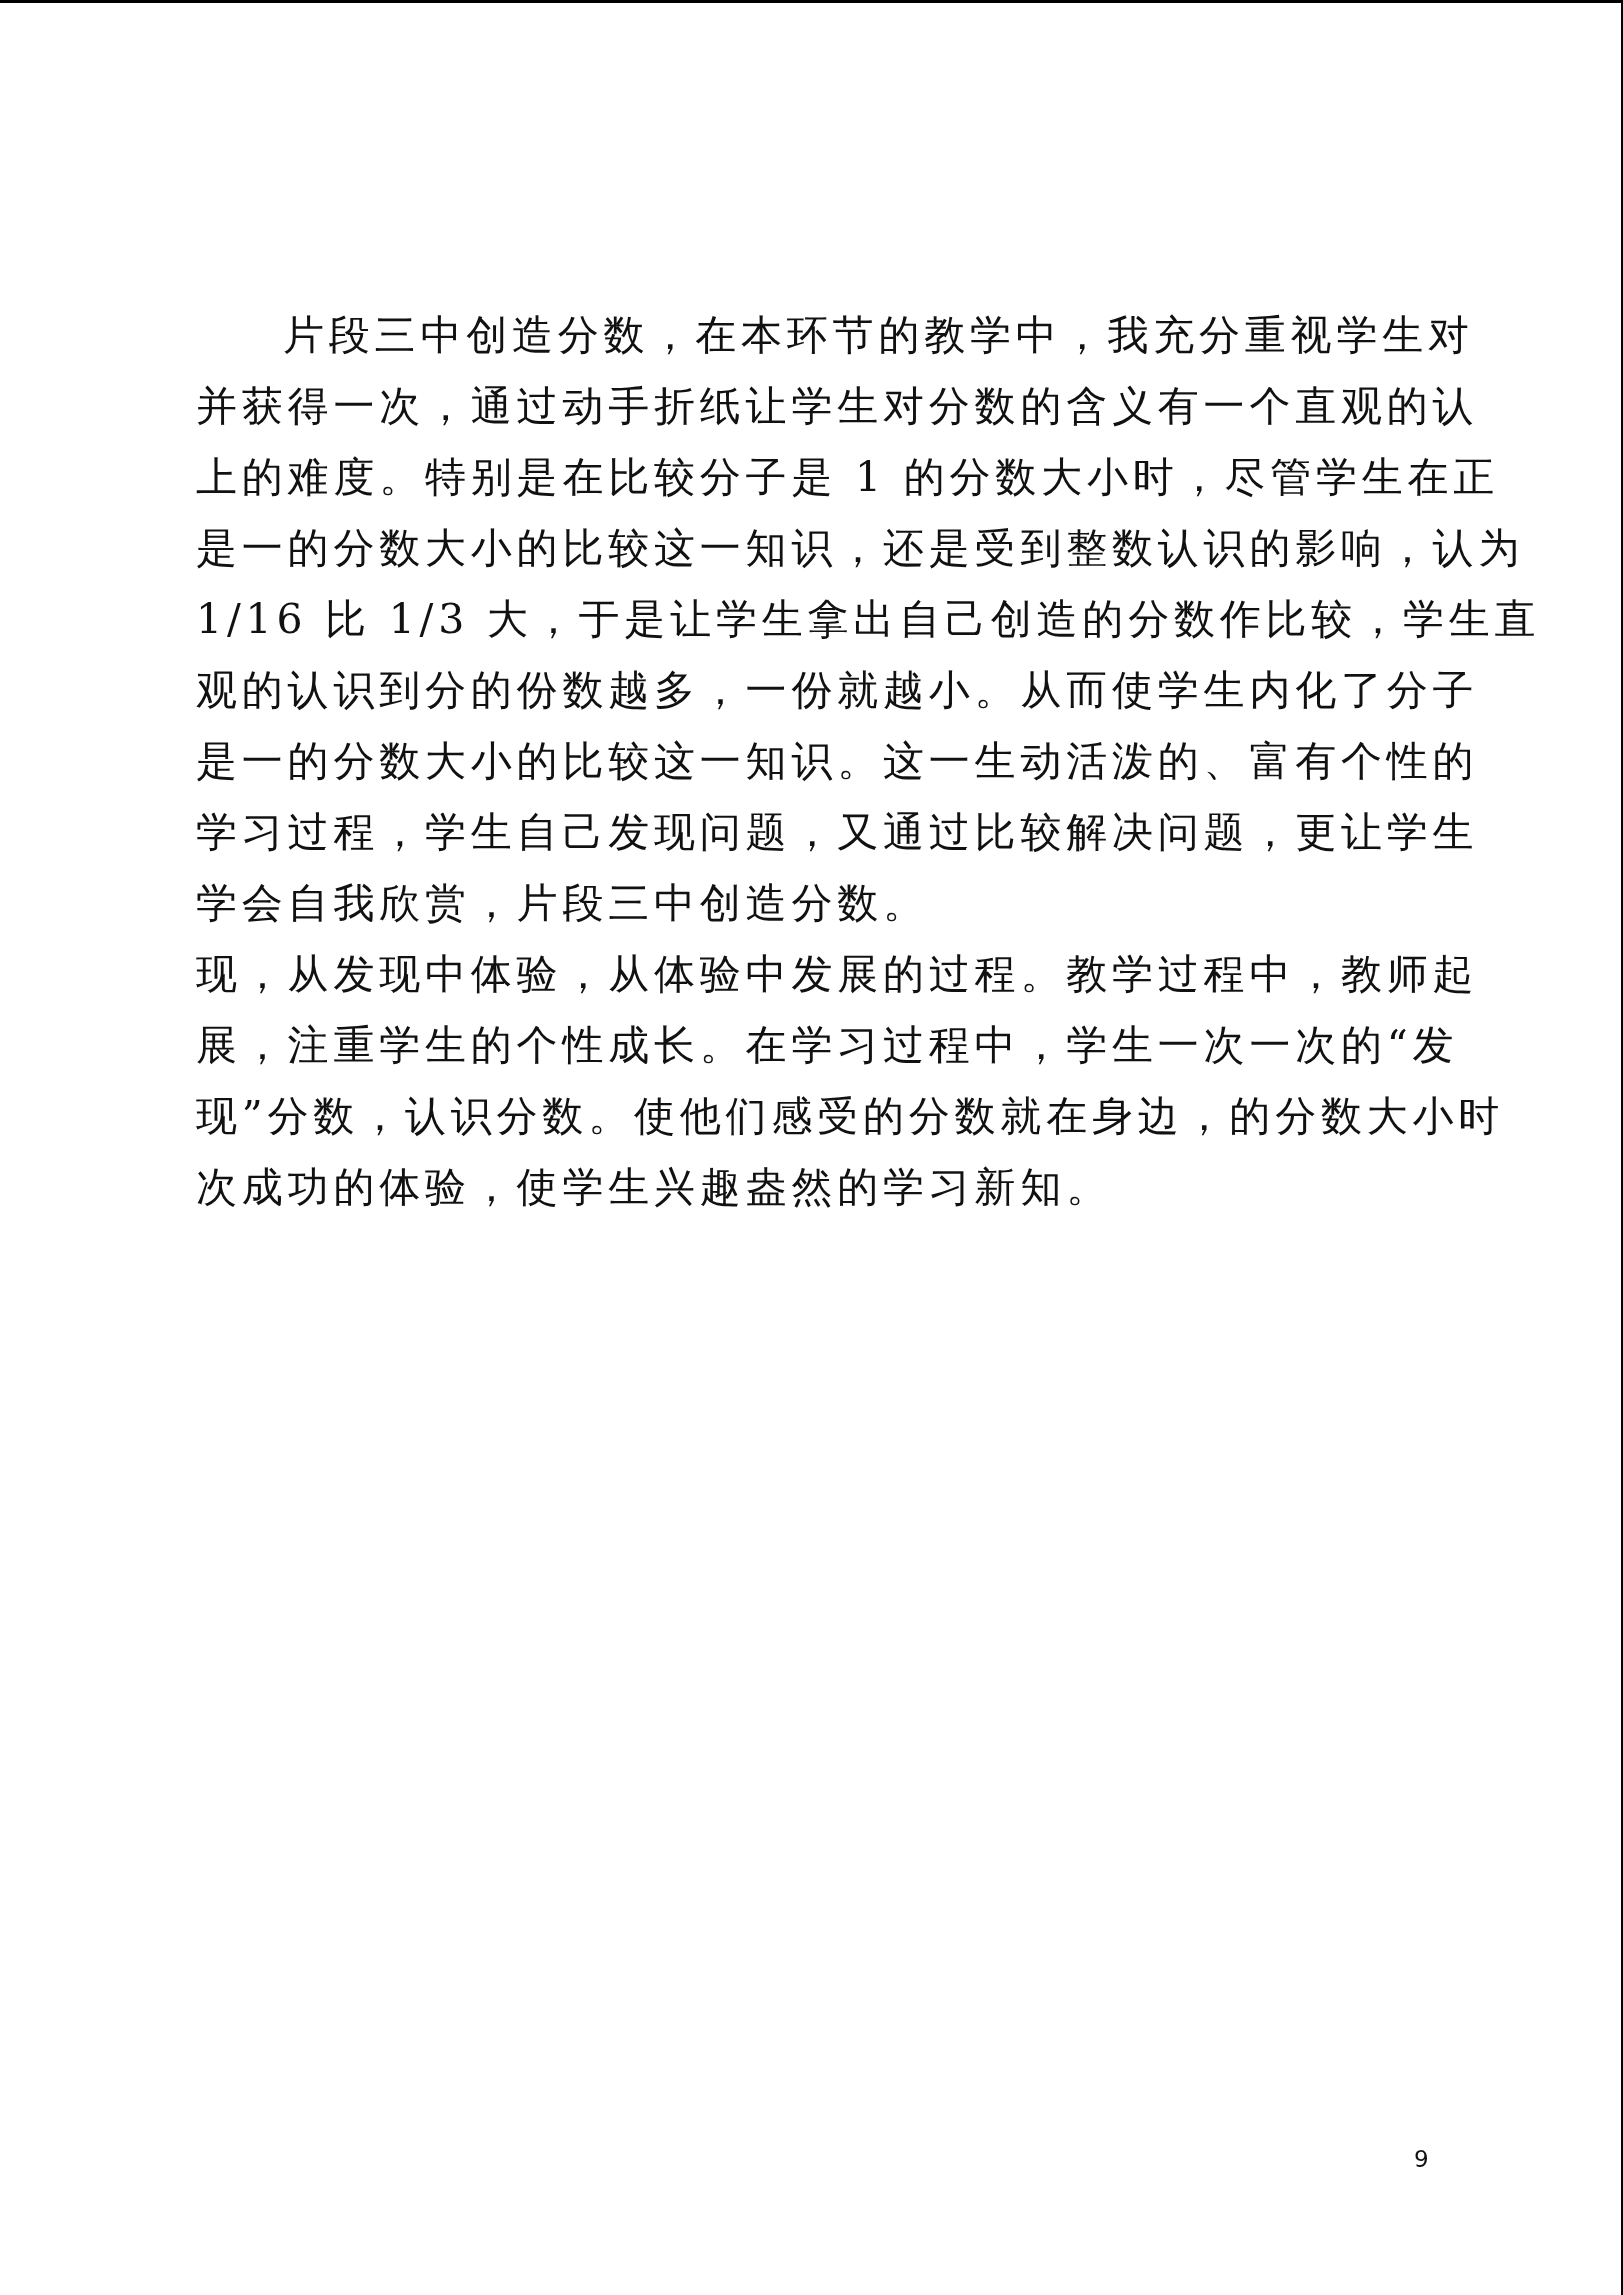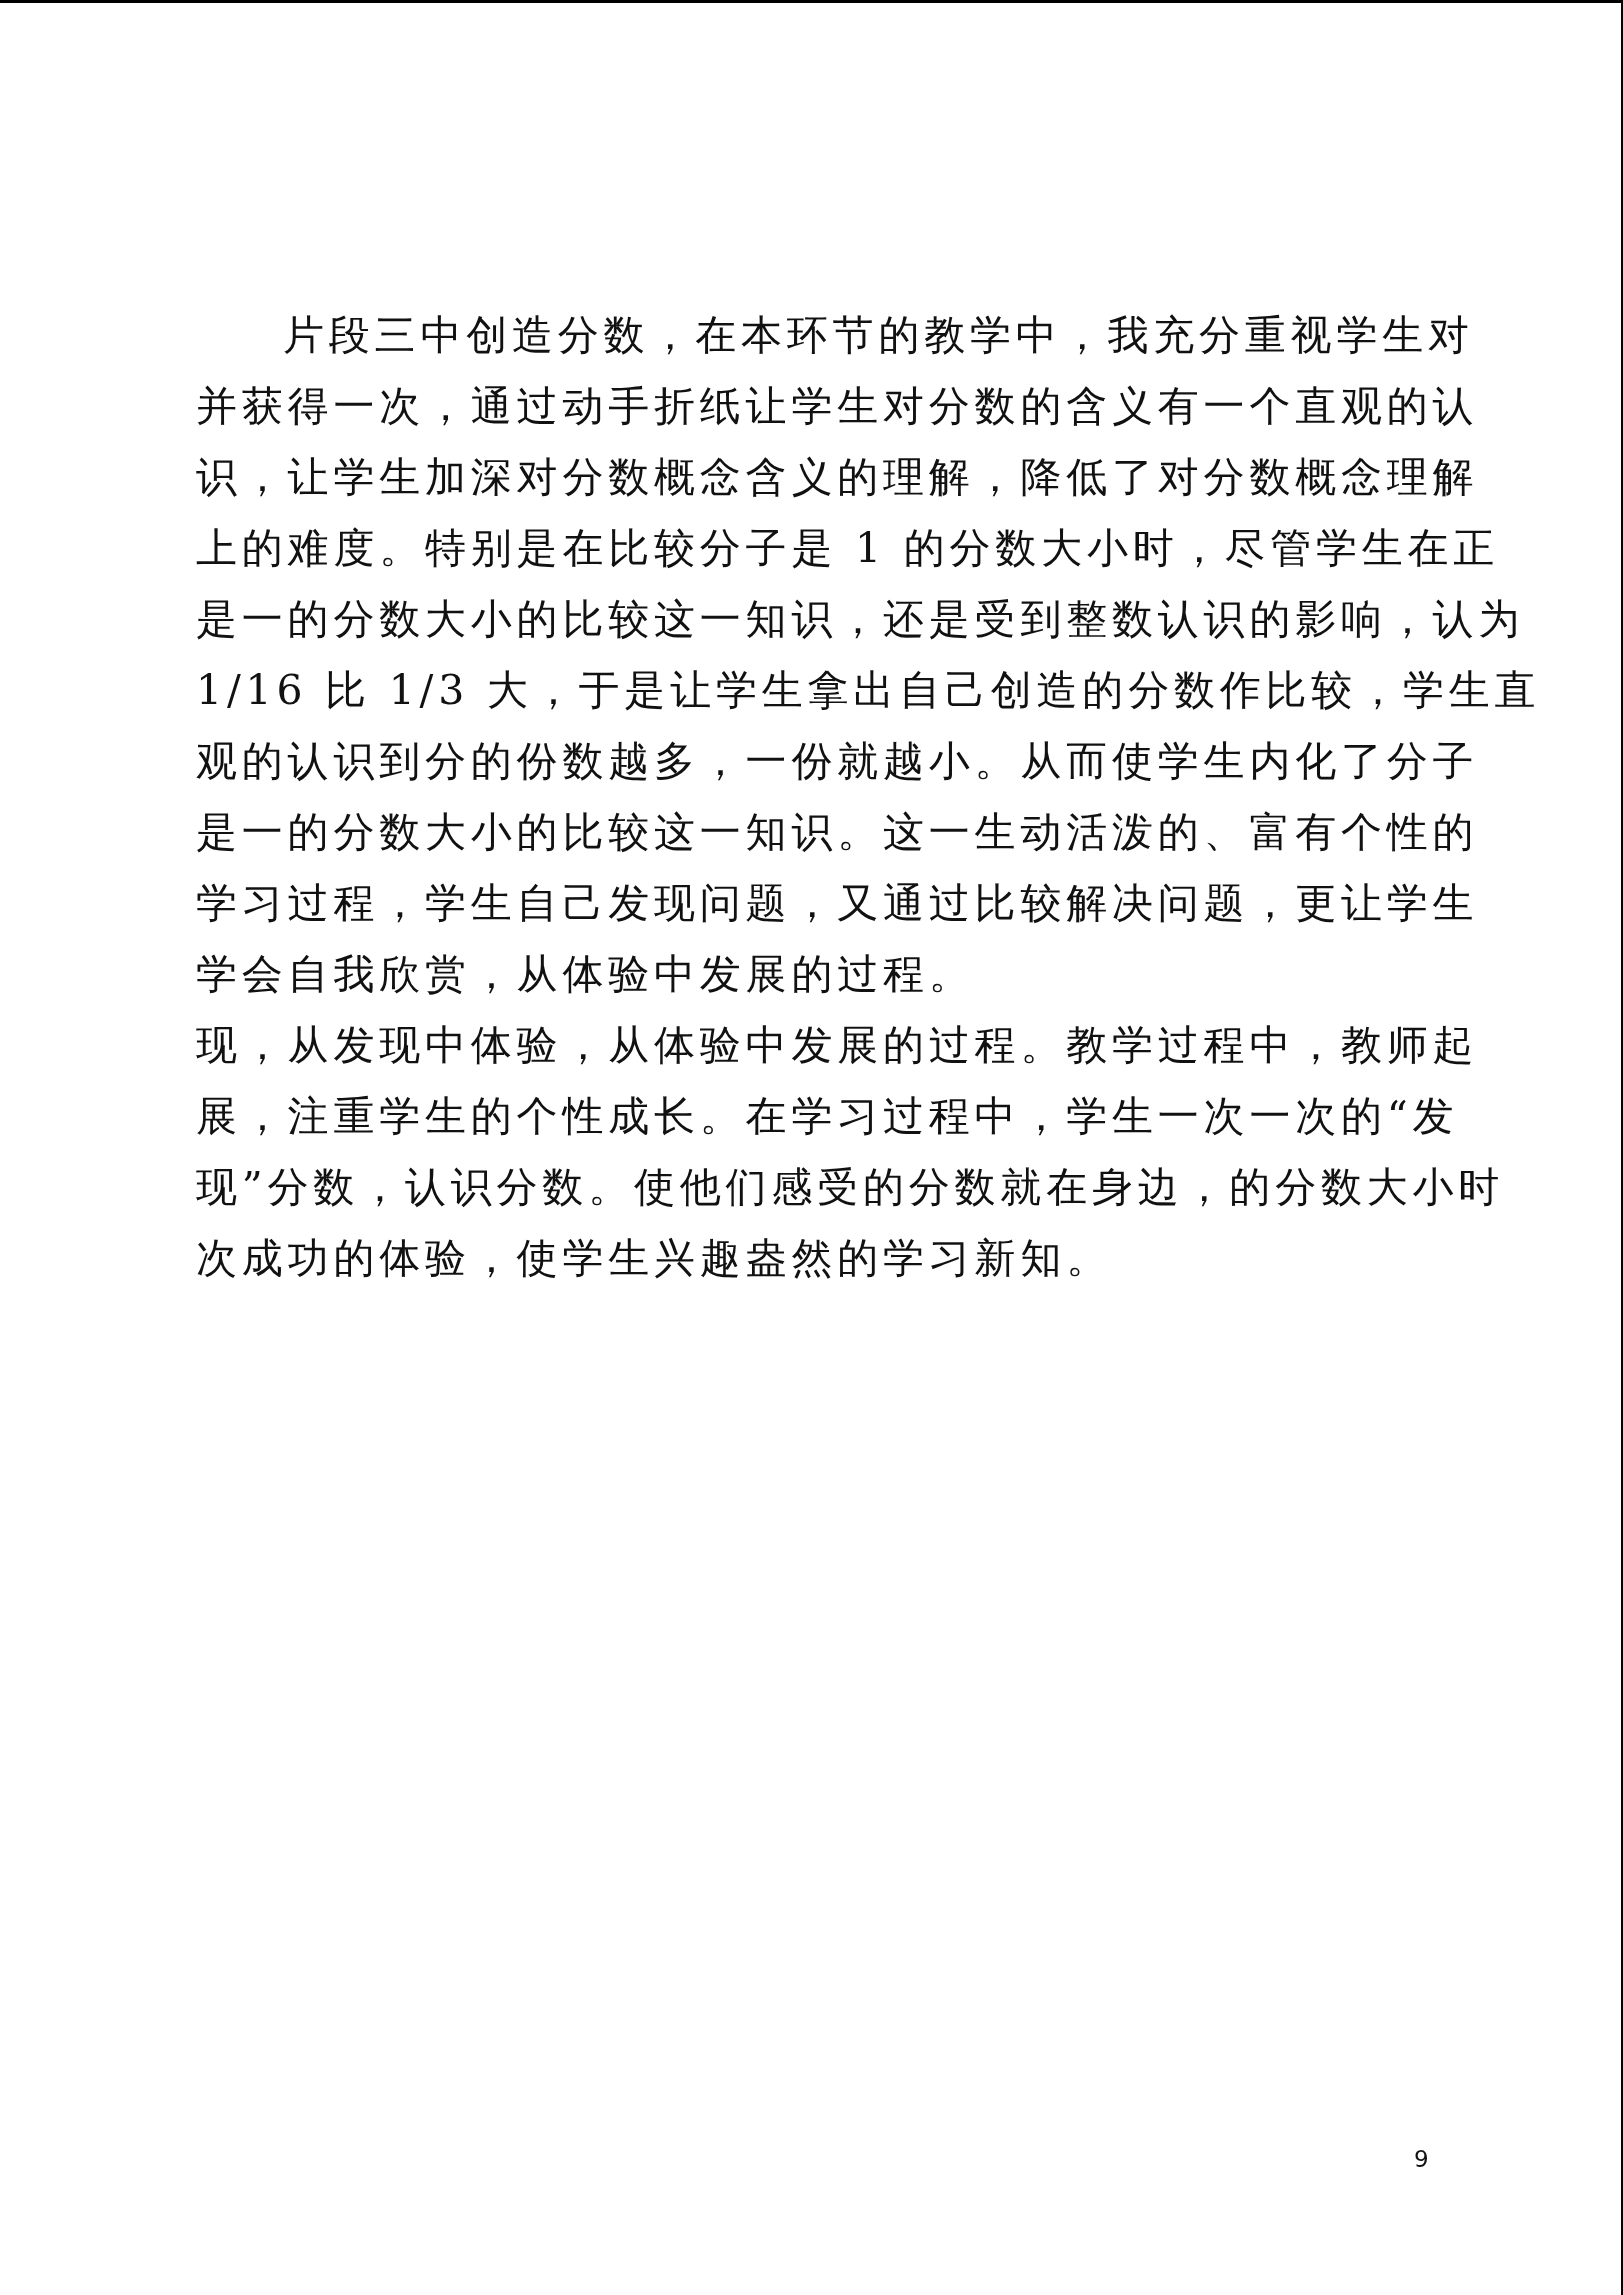--- a/index.html
+++ b/index.html
@@ -56,28 +56,27 @@
 </head>
 <body>
 
 <div class="page-border-top"></div>
 <div class="page-border-right"></div>
 
 <div class="content">
   <div class="paragraph">
     <div class="line indent">片段三中创造分数，在本环节的教学中，我充分重视学生对</div>
     <div class="line">并获得一次，通过动手折纸让学生对分数的含义有一个直观的认</div>
-    <div class="line">识，让学生加深对分数概念含义的理解，降低了对分数概念理解</div>
     <div class="line">上的难度。特别是在比较分子是 1 的分数大小时，尽管学生在正</div>
     <div class="line">是一的分数大小的比较这一知识，还是受到整数认识的影响，认为</div>
     <div class="line">1/16 比 1/3 大，于是让学生拿出自己创造的分数作比较，学生直</div>
     <div class="line">观的认识到分的份数越多，一份就越小。从而使学生内化了分子</div>
     <div class="line">是一的分数大小的比较这一知识。这一生动活泼的、富有个性的</div>
     <div class="line">学习过程，学生自己发现问题，又通过比较解决问题，更让学生</div>
-    <div class="line">学会自我欣赏，从体验中发展的过程。</div>
+    <div class="line">学会自我欣赏，片段三中创造分数。</div>
   </div>
   <div class="paragraph">
     <div class="line">现，从发现中体验，从体验中发展的过程。教学过程中，教师起</div>
     <div class="line">展，注重学生的个性成长。在学习过程中，学生一次一次的“发</div>
     <div class="line">现”分数，认识分数。使他们感受的分数就在身边，的分数大小时</div>
     <div class="line">次成功的体验，使学生兴趣盎然的学习新知。</div>
   </div>
 </div>
 
 <div class="page-number">9</div>

